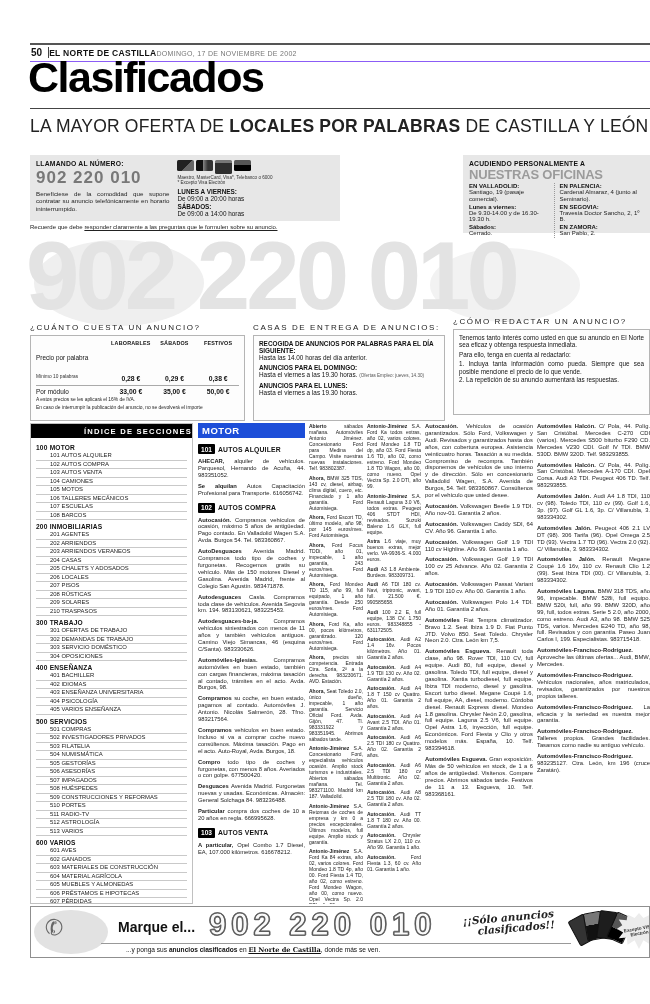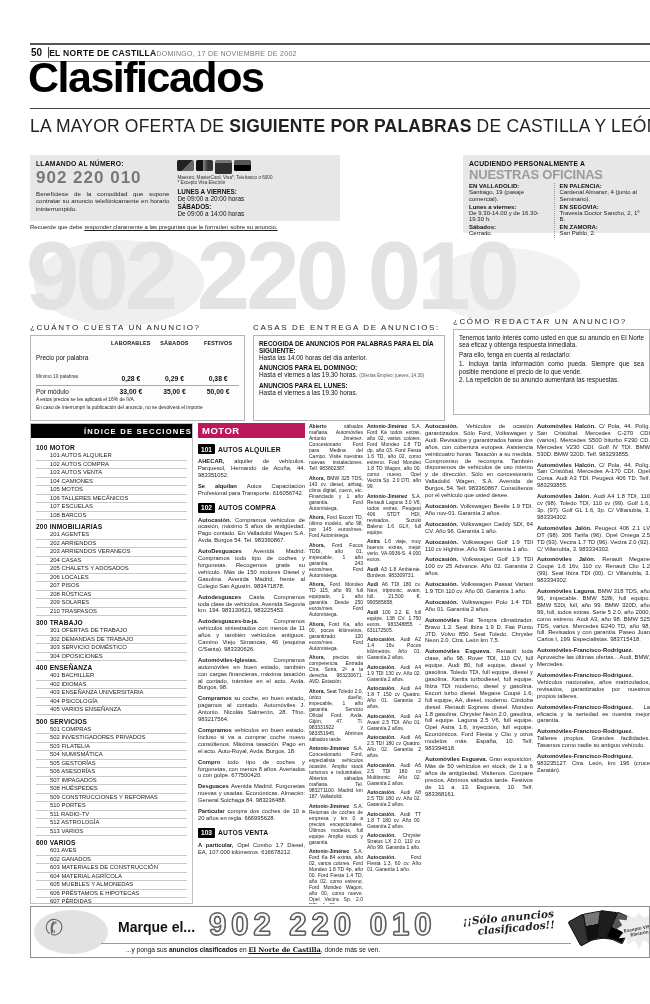--- a/index.html
+++ b/index.html
@@ -87,21 +87,21 @@
   .idx-group-header{font-size:6.6px;font-weight:bold;margin:3px 0 1px;letter-spacing:.2px;}
   .idx-item{font-size:5.9px;line-height:7.5px;padding-left:14px;border-bottom:1px solid #c9c9c9;color:#222;}
 
   
   .adsCol{top:423px;height:481px;overflow:hidden;}
   .c1{left:198px;width:107px;}
   .c2{left:309px;width:54px;}
   .c3{left:367px;width:54px;}
   .c4{left:425px;width:108px;}
   .c5{left:537px;width:113px;}
-  .motor-bar{background:#be185d;color:#fff;font-weight:bold;font-size:9.5px;letter-spacing:.5px;
+  .motor-bar{background:#1d4ed8;color:#fff;font-weight:bold;font-size:9.5px;letter-spacing:.5px;
              padding:2px 0 2px 4px;margin-bottom:5px;}
   .badge-row{display:flex;align-items:center;gap:3px;margin:6px 0 4px;}
   .badge-num{background:#000;color:#fff;font-size:6.6px;font-weight:bold;padding:1.5px 3px;border-radius:1px;}
   .badge-label{font-weight:bold;font-size:6.8px;letter-spacing:.2px;}
   .ad{font-size:5.8px;line-height:6.9px;text-align:justify;margin:0 0 4px;color:#1c1c1c;}
   .c2 .ad,.c3 .ad{font-size:5px;line-height:6px;margin-bottom:3.5px;}
 
   
   .banner{left:30px;top:906px;width:620px;height:52px;border:1px solid #8f8f8f;background:#fff;overflow:hidden;}
   .phBlob{position:absolute;left:3px;top:3px;width:74px;height:44px;background:#e2e2e2;border-radius:50%;}
@@ -138,21 +138,21 @@
   <div class="abs watermark">902 220 010</div>
 
   <div class="abs topbar">
     <span class="pagenum">50</span>
     <span class="papername">EL NORTE DE CASTILLA</span>
     <span class="pagedate">DOMINGO, 17 DE NOVIEMBRE DE 2002</span>
   </div>
 
   <div class="abs headline">Clasificados</div>
   <div class="abs rule1"></div>
-  <div class="abs subhead"><span>LA MAYOR OFERTA DE </span><b>SIGUIENTE POR PALABRAS</b><span> DE CASTILLA Y LEÓN</span></div>
+  <div class="abs subhead"><span>LA MAYOR OFERTA DE </span><b>LOCALES POR PALABRAS</b><span> DE CASTILLA Y LEÓN</span></div>
 
   <div class="abs gbox boxA">
     <div class="boxA-l">
       <div class="miniHead">LLAMANDO AL NÚMERO:</div>
       <div class="bigPhone">902 220 010</div>
       <div class="smallBody">Benefíciese de la comodidad que supone contratar su anuncio telefónicamente en horario ininterrumpido.</div>
     </div>
     <div class="boxA-r">
       <div class="cardsRow">
         <span class="card"></span>

